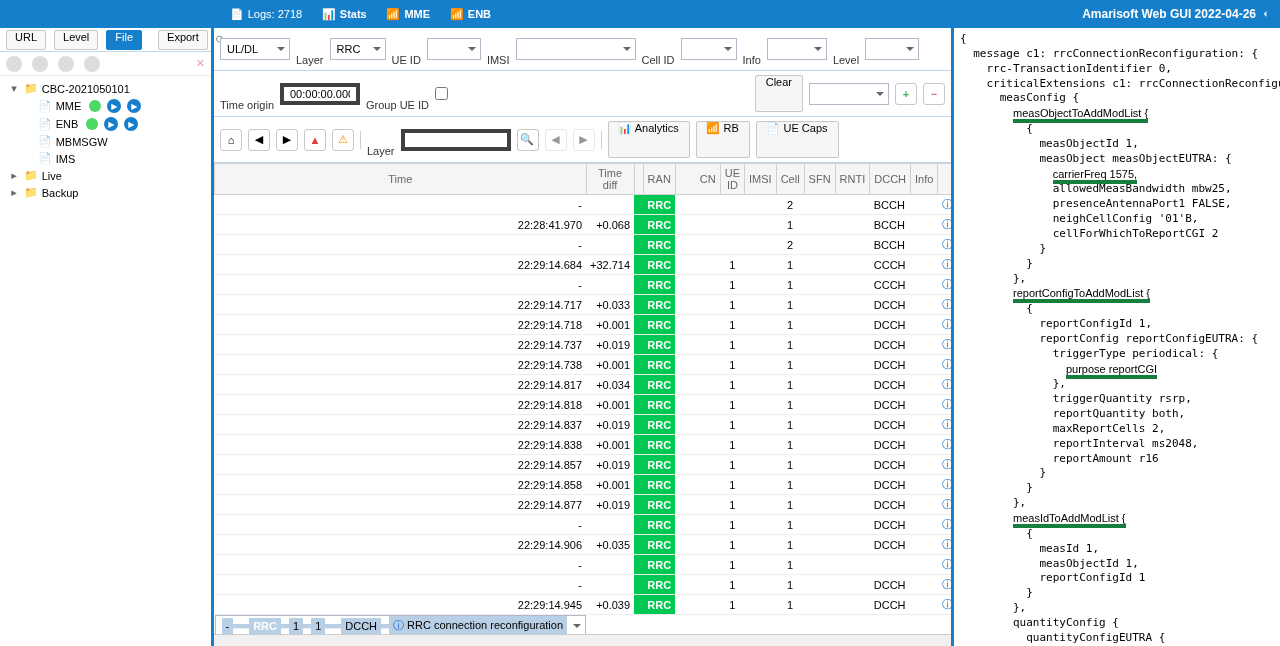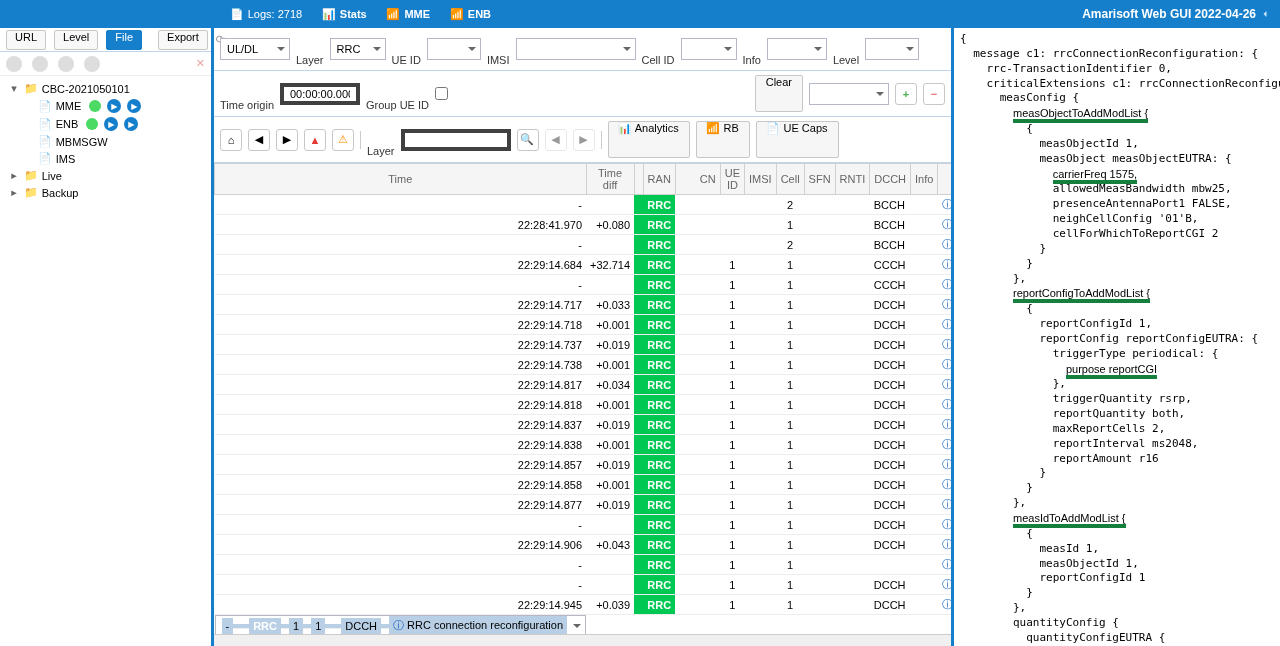--- a/index.html
+++ b/index.html
@@ -233,21 +233,21 @@
                 <td></td>
                 <td class="center-align">2</td>
                 <td></td>
                 <td></td>
                 <td class="">BCCH</td>
                 <td></td>
                 <td class="msg"><span class="info"></span>SIB1</td>
               </tr>
               <tr>
                 <td class="right-align">22:28:41.970</td>
-                <td class="right-align">+0.080</td>
+                <td class="right-align">+0.068</td>
                 <td class="ranbar"></td>
                 <td class="ran">RRC</td>
                 <td></td>
                 <td class="center-align"></td>
                 <td></td>
                 <td class="center-align">1</td>
                 <td></td>
                 <td></td>
                 <td class="">BCCH</td>
                 <td></td>
@@ -473,21 +473,21 @@
                 <td></td>
                 <td class="center-align">1</td>
                 <td></td>
                 <td></td>
                 <td class="">DCCH</td>
                 <td></td>
                 <td class="msg"><span class="info"></span>UE capability enquiry</td>
               </tr>
               <tr>
                 <td class="right-align">22:29:14.906</td>
-                <td class="right-align">+0.043</td>
+                <td class="right-align">+0.035</td>
                 <td class="ranbar"></td>
                 <td class="ran">RRC</td>
                 <td></td>
                 <td class="center-align">1</td>
                 <td></td>
                 <td class="center-align">1</td>
                 <td></td>
                 <td></td>
                 <td class="">DCCH</td>
                 <td></td>

